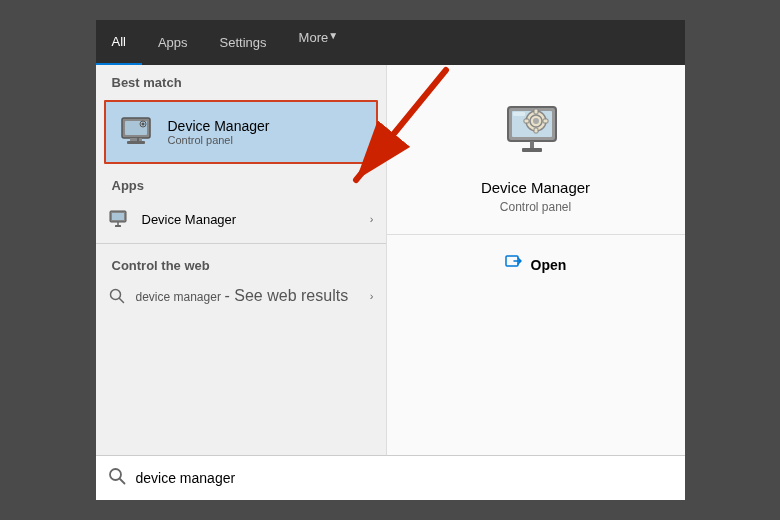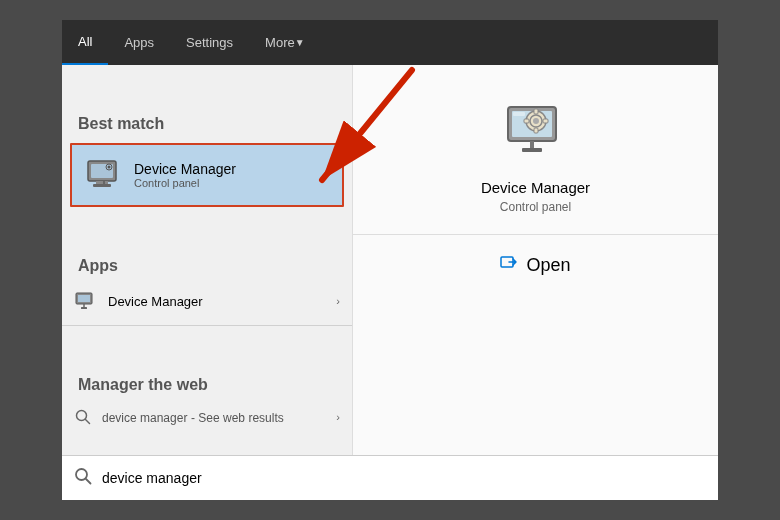--- a/index.html
+++ b/index.html
@@ -8,21 +8,21 @@
       height: 520px;
       background: #4a4a4a;
       font-family: 'Segoe UI', Arial, sans-serif;
       overflow: hidden;
       display: flex;
       align-items: center;
       justify-content: center;
     }
 
     .search-panel {
-      width: 656px;
+      width: 589px;
       height: 480px;
       background: #f0f0f0;
       display: flex;
       flex-direction: column;
       position: relative;
     }
 
     
     .tab-bar {
       display: flex;
@@ -44,46 +44,45 @@
     }
 
     .tab-all {
       position: relative;
       color: #fff;
       border-bottom: 2px solid #0078d7;
     }
 
     .tab-more {
       display: flex;
-      align-items: center;
+      align-items: flex-start;
     }
 
     
     .main-content {
       display: flex;
       flex: 1;
       overflow: hidden;
     }
 
     
     .left-panel {
       width: 290px;
       background: #f0f0f0;
       flex-shrink: 0;
       overflow-y: auto;
       padding-bottom: 8px;
     }
 
     .section-label {
-      font-size: 16px;
+      font-size: 13px;
       font-weight: 600;
       color: #555;
       padding: 10px 16px 6px 16px;
       text-transform: none;
-      margin-top: 40px;
     }
 
     
     .best-match-item {
       display: flex;
       align-items: center;
       padding: 10px 12px;
       margin: 4px 8px;
       background: #b8d4ea;
       border: 2px solid #d04020;
@@ -223,22 +222,23 @@
       cursor: pointer;
       padding: 4px 8px;
     }
 
     .right-panel .open-btn .open-icon {
       color: #0078d7;
       font-size: 16px;
     }
 
     .right-panel .open-btn .open-label {
-      font-size: 18px;
-      color: #000;
+      font-size: 14px;
+      color: #000;
+      font-weight: bold;
     }
 
     
     .search-bar {
       height: 45px;
       background: #fff;
       border-top: 1px solid #ccc;
       display: flex;
       align-items: center;
       padding: 0 12px;
@@ -346,30 +346,30 @@
             <line x1="9" y1="12" x2="9" y2="15" stroke="#666" stroke-width="1.5"></line>
             <rect x="6" y="15" width="6" height="2" rx="0.5" fill="#666"></rect>
           </svg>
         </div>
         <span class="item-title">Device Manager</span>
         <span class="chevron">›</span>
       </div>
 
       <div class="separator"></div>
 
-      <div class="section-label">Manager the web</div>
+      <div class="section-label">Control the web</div>
 
       <div class="web-item">
         <div class="search-icon">
           <svg width="16" height="16" viewBox="0 0 16 16">
             <circle cx="6.5" cy="6.5" r="5" fill="none" stroke="#666" stroke-width="1.5"></circle>
             <line x1="10.5" y1="10.5" x2="14.5" y2="14.5" stroke="#666" stroke-width="1.5" stroke-linecap="round"></line>
           </svg>
         </div>
-        <span class="item-text"><span style="font-weight:400">device manager</span> <span style="color:#555;font-size:12px;">- See web results</span></span>
+        <span class="item-text"><span style="font-weight:400">device manager</span> <span style="color:#555;font-size:16px;">- See web results</span></span>
         <span class="chevron">›</span>
       </div>
     </div>
 
     <div class="right-panel">
       <div class="app-icon-large dm-icon-large">
         <svg width="64" height="64" viewBox="0 0 64 64">
 
           <rect x="4" y="8" width="48" height="34" rx="3" fill="#999" stroke="#666" stroke-width="2"></rect>
           <rect x="8" y="12" width="40" height="26" rx="1" fill="#c5dce8"></rect>

